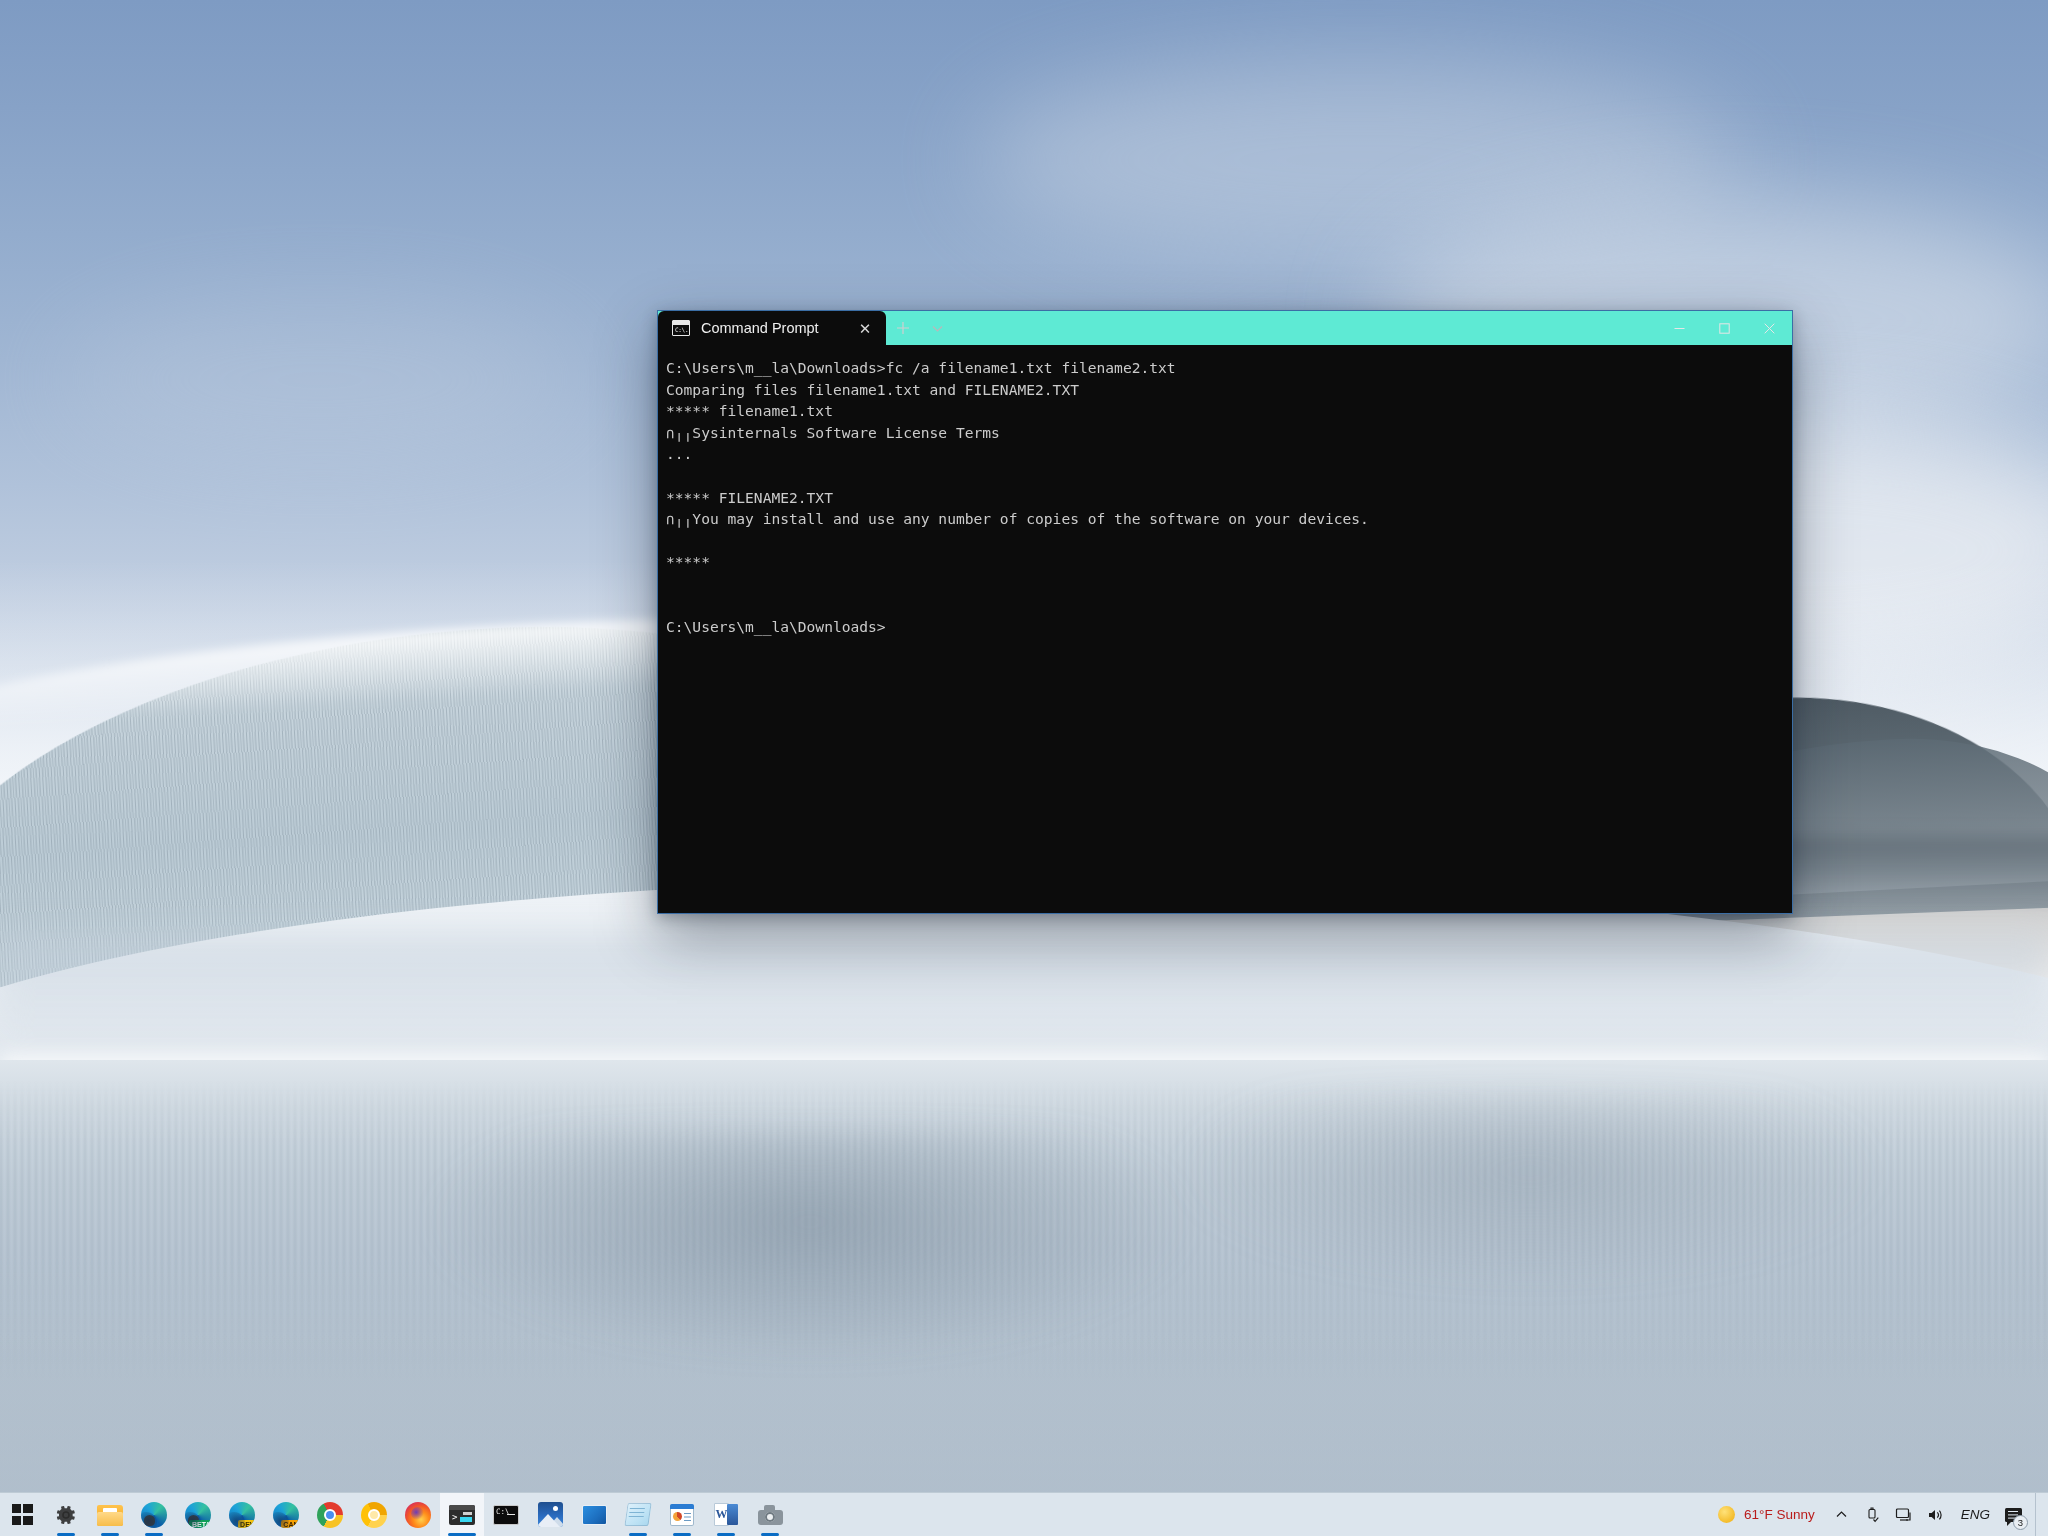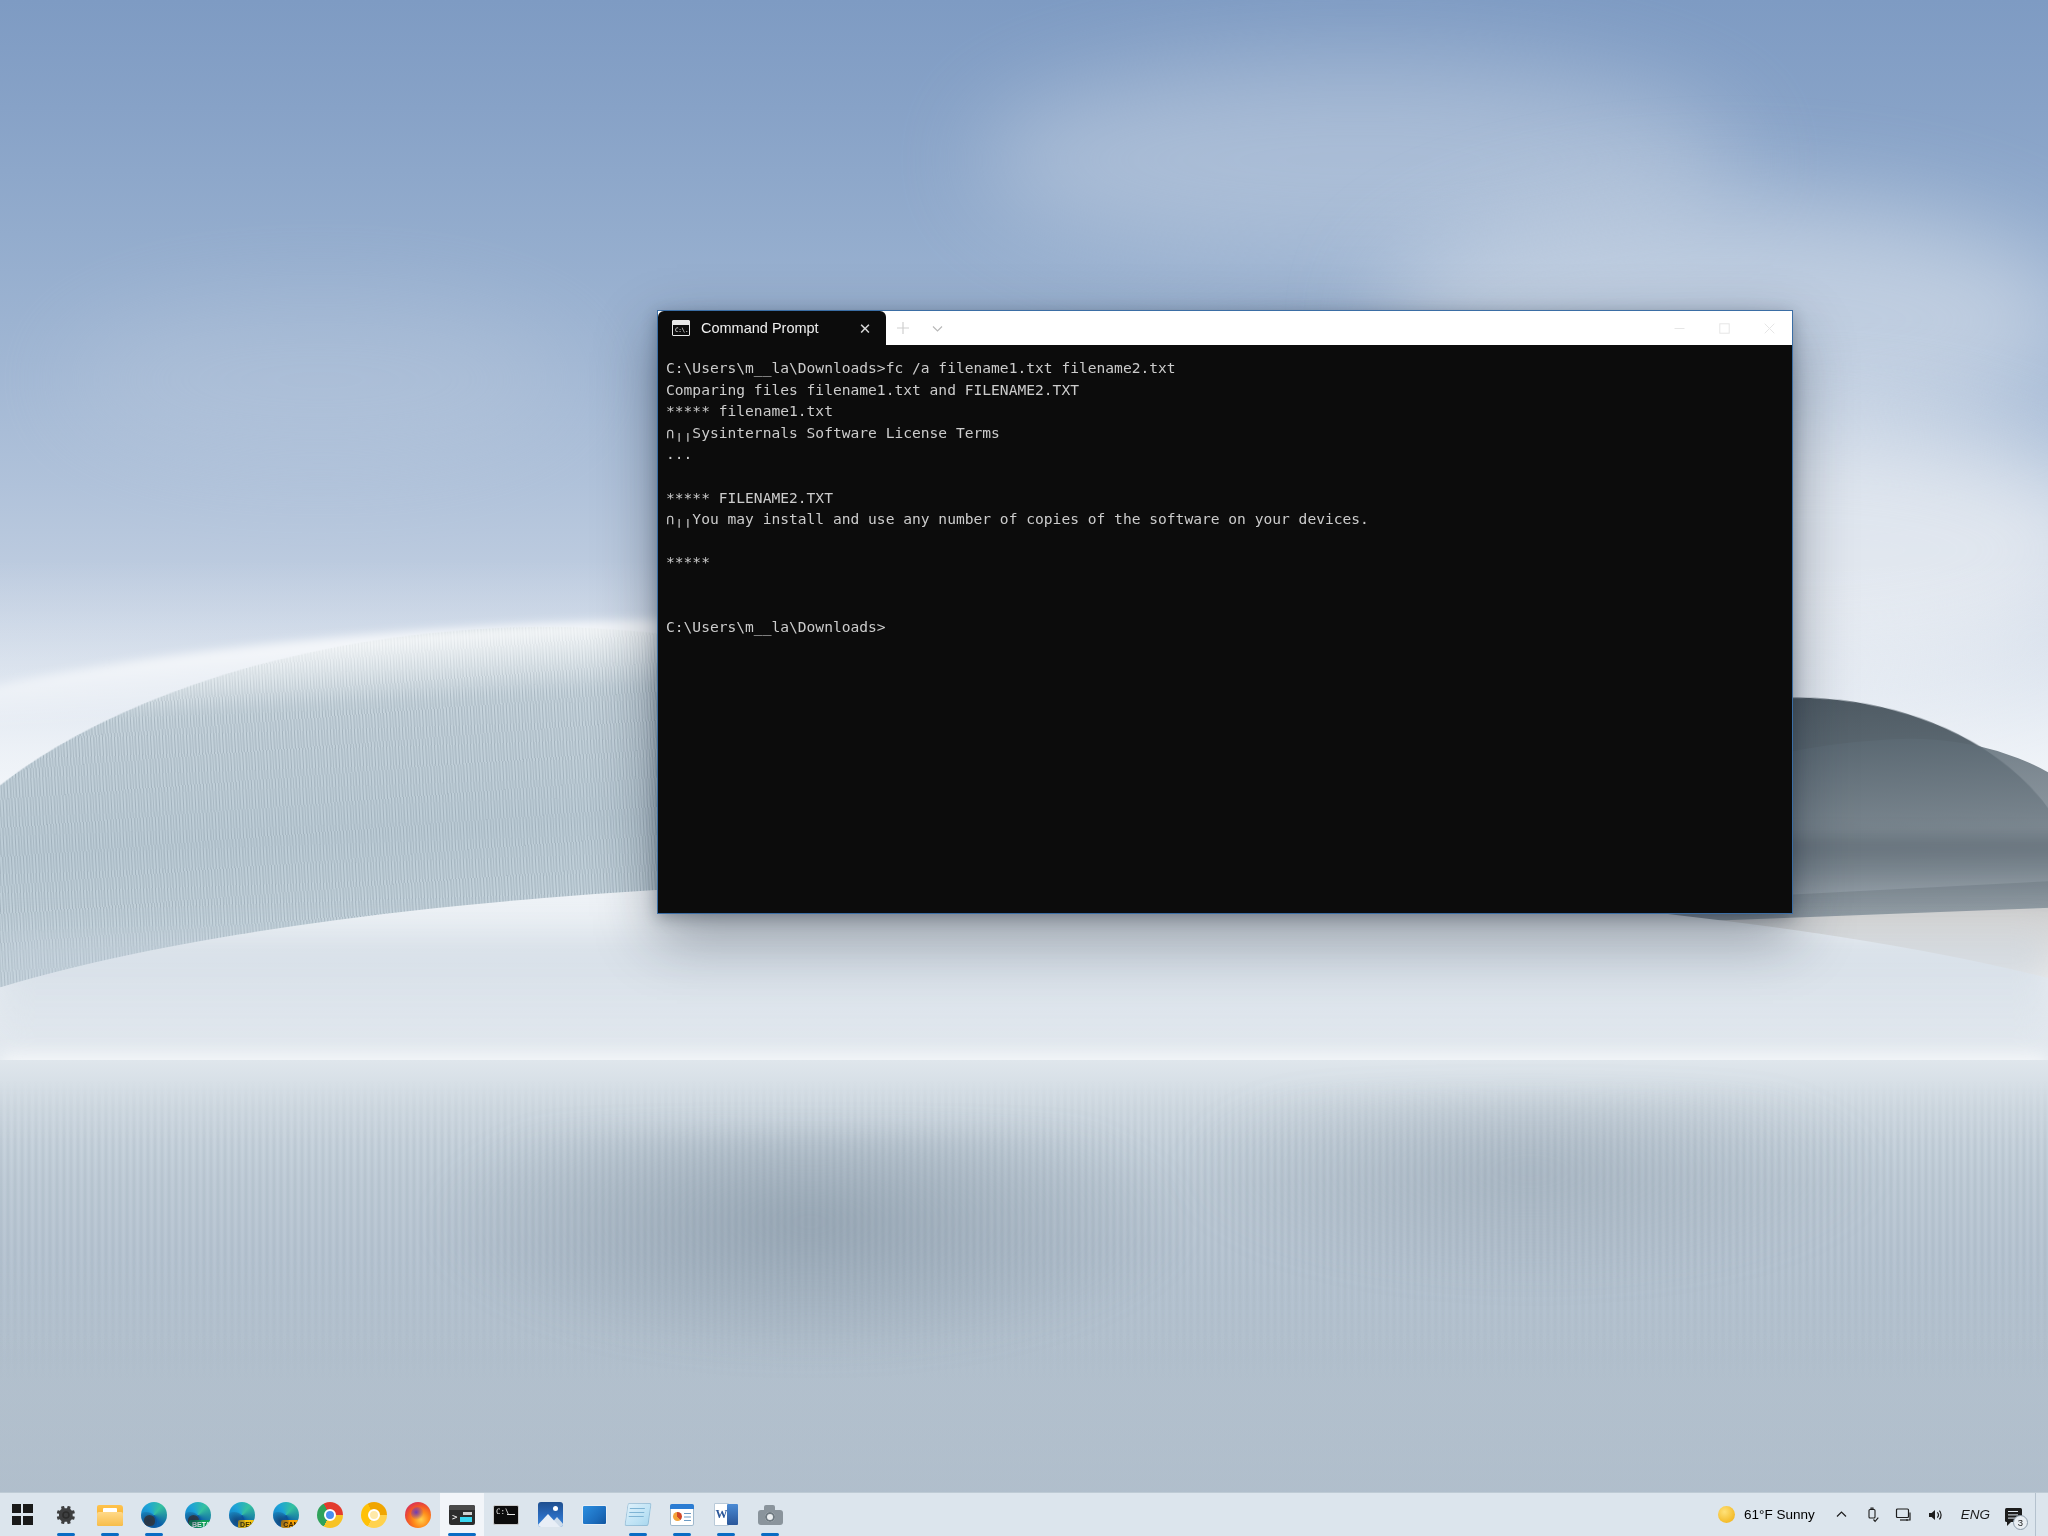--- a/index.html
+++ b/index.html
@@ -137,21 +137,21 @@
   
   #terminal-window {
     position:absolute;
     left:657px; top:310px; width:1136px; height:604px;
     background:#0c0c0c;
     border:1px solid #3b6ea5;
     box-shadow:0 22px 56px rgba(20,32,48,.42), 0 4px 14px rgba(20,32,48,.30);
     display:flex; flex-direction:column;
   }
   .titlebar {
-    height:34px; background:#ffffff;
+    height:34px; background:#5eead4;
     display:flex; align-items:flex-end; flex-shrink:0;
     position:relative;
   }
   .tab-strip { display:flex; align-items:flex-end; height:34px; }
   .tab {
     height:34px; min-width:228px;
     background:#0c0c0c;
     display:flex; align-items:center; gap:11px;
     padding:0 8px 0 14px;
     border-radius:6px 6px 0 0;
@@ -407,21 +407,21 @@
   .tb-right {
     margin-left:auto; display:flex; align-items:center; height:44px; padding-right:6px; gap:0;
   }
   .tray-weather {
     display:flex; align-items:center; gap:9px; height:44px; padding:0 12px 0 10px;
   }
   .sun-ico {
     width:17px; height:17px; border-radius:50%;
     background:radial-gradient(circle at 38% 34%, #ffe27a, #f5c033 62%, #efae16 100%);
   }
-  .weather-txt { font-size:13.5px; color:#000000; white-space:nowrap; }
+  .weather-txt { font-size:13.5px; color:#b91c1c; white-space:nowrap; }
   .tray-btn {
     height:44px; min-width:30px; padding:0 7px;
     display:flex; align-items:center; justify-content:center;
     color:#1d1d1d;
   }
   .tray-lang { font-size:13.5px; color:#1b1b1b; padding:0 9px;font-style:italic; }
   .notif-wrap { position:relative; padding:0 10px 0 6px; height:44px; display:flex; align-items:center; }
   .notif-ico {
     width:17px; height:14px; background:#1d1d1d; border-radius:1.5px; position:relative;
   }

